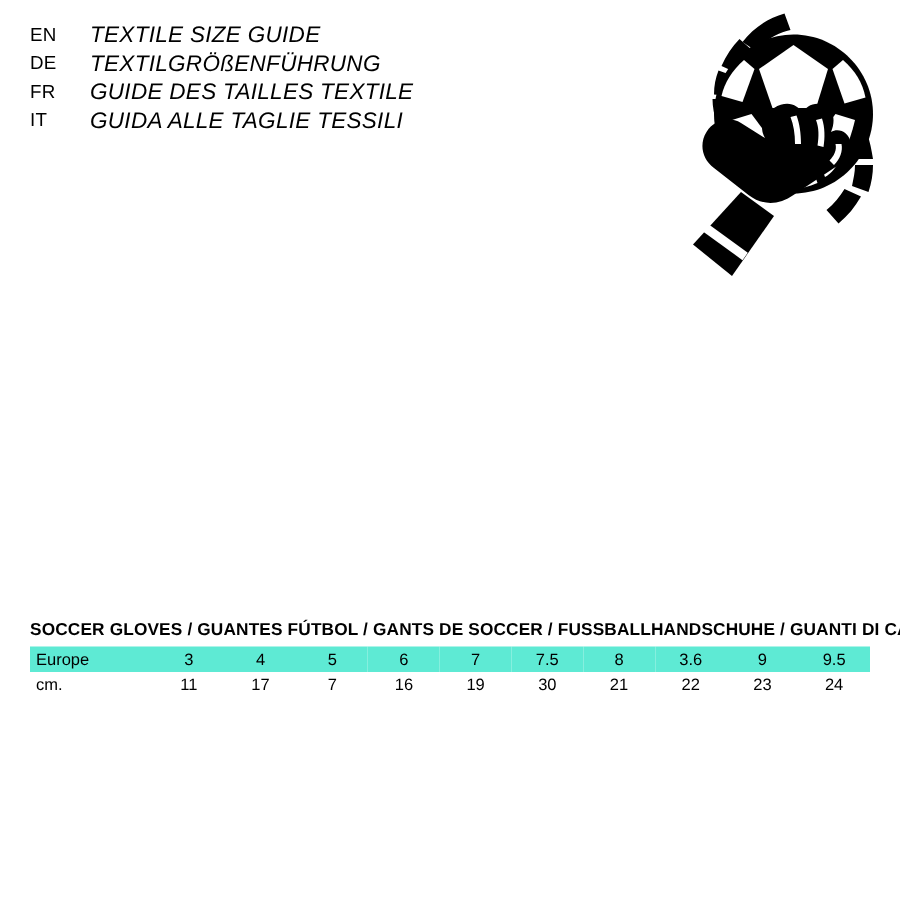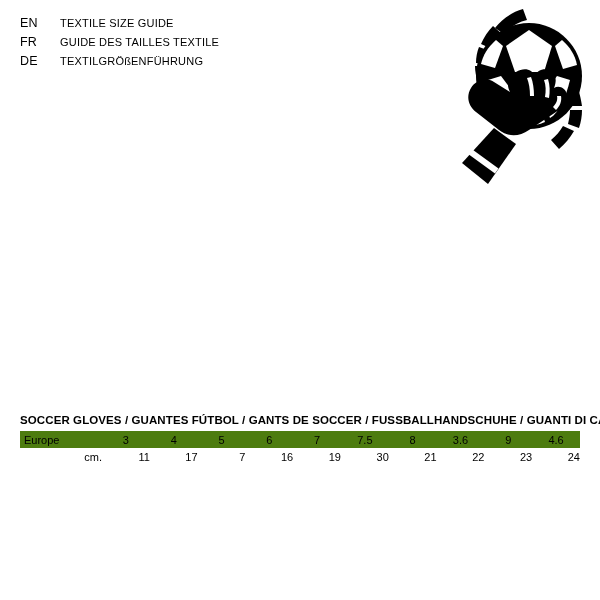--- a/index.html
+++ b/index.html
@@ -29,24 +29,25 @@
     height: 19px;
     line-height: 19px;
   }
   .lang-code {
     width: 40px;
     font-size: 12.5px;
     letter-spacing: 0.2px;
     font-weight: 400;
   }
   .lang-label {
-    font-size: 11px;
+    font-size: 15px;
     letter-spacing: 0.2px;
     font-weight: 400;
     white-space: nowrap;
+    font-style: italic;
   }
 
   
   .illustration {
     position: absolute;
     top: 6px;
     left: 398px;
     width: 196px;
     height: 185px;
   }
@@ -75,47 +76,50 @@
   }
   table.size-table td {
     font-size: 11px;
     height: 17px;
     padding: 0;
     text-align: center;
     vertical-align: middle;
     font-weight: 400;
   }
   table.size-table tr.row-shaded td {
-    background: #4d7c0f;
+    background: #5eead4;
   }
   table.size-table tr.row-plain td {
     background: #ffffff;
-    text-align: right;
   }
   table.size-table td.rowhead {
     text-align: left;
     padding-left: 4px;
     width: 78px;
   }
 </style>
 </head>
 <body>
 
 <div class="lang-block">
   <div class="lang-row">
     <span class="lang-code">EN</span>
     <span class="lang-label">TEXTILE SIZE GUIDE</span>
   </div>
   <div class="lang-row">
+    <span class="lang-code">DE</span>
+    <span class="lang-label">TEXTILGRÖßENFÜHRUNG</span>
+  </div>
+  <div class="lang-row">
     <span class="lang-code">FR</span>
     <span class="lang-label">GUIDE DES TAILLES TEXTILE</span>
   </div>
   <div class="lang-row">
-    <span class="lang-code">DE</span>
-    <span class="lang-label">TEXTILGRÖßENFÜHRUNG</span>
+    <span class="lang-code">IT</span>
+    <span class="lang-label">GUIDA ALLE TAGLIE TESSILI</span>
   </div>
 </div>
 
 <div class="illustration">
   <svg width="196" height="185" viewBox="0 0 196 185" xmlns="http://www.w3.org/2000/svg">
     <g fill="#000000">
 
       <path d="M97 22 C104 13 114 6 125 3 L129 14 C120 16 112 21 106 28 Z"></path>
       <path d="M83 38 C86 31 90 25 95 20 L104 28 C100 32 96 37 94 43 Z"></path>
       <path d="M78 57 C78 51 79 46 81 41 L92 45 C90 49 89 54 89 58 Z"></path>
@@ -177,21 +181,21 @@
         <td class="rowhead">Europe</td>
         <td>3</td>
         <td>4</td>
         <td>5</td>
         <td>6</td>
         <td>7</td>
         <td>7.5</td>
         <td>8</td>
         <td>3.6</td>
         <td>9</td>
-        <td>4.6</td>
+        <td>9.5</td>
       </tr>
       <tr class="row-plain">
         <td class="rowhead">cm.</td>
         <td>11</td>
         <td>17</td>
         <td>7</td>
         <td>16</td>
         <td>19</td>
         <td>30</td>
         <td>21</td>

